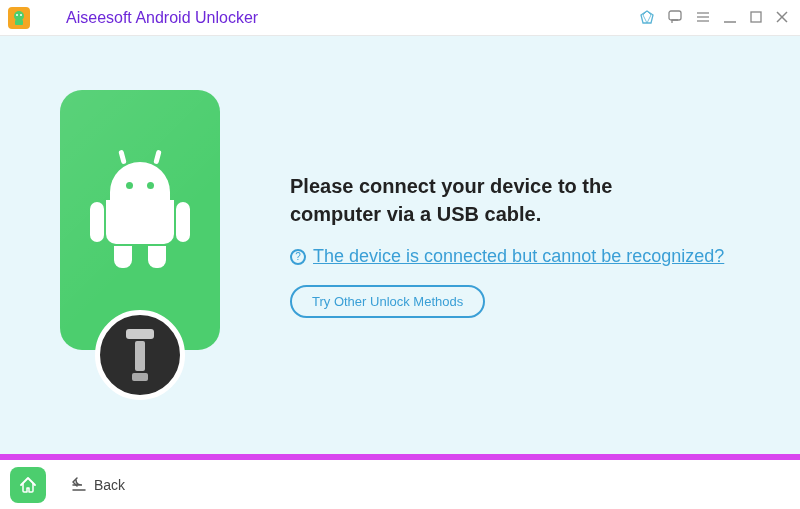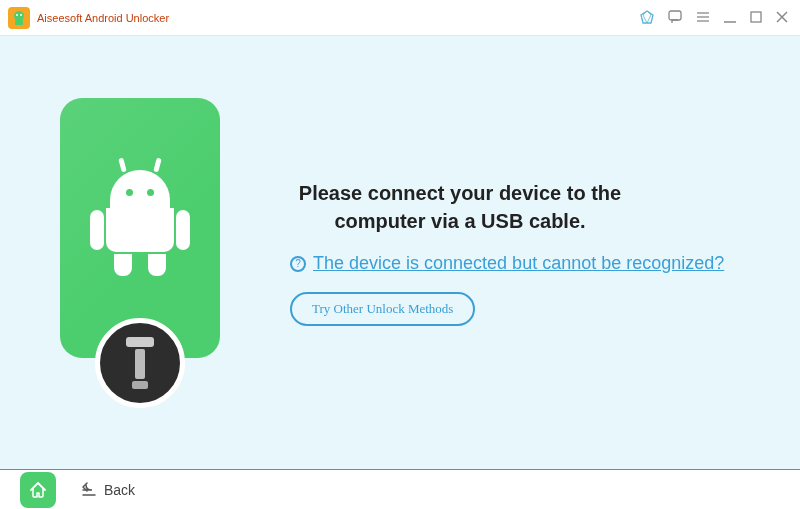--- a/index.html
+++ b/index.html
@@ -27,23 +27,24 @@
     .title-bar-left {
       display: flex;
       align-items: center;
       gap: 7px;
     }
     .app-icon {
       width: 22px;
       height: 22px;
     }
     .title-bar-title {
-      font-size: 11px;
-      color: #c2410c;
+      font-size: 16px;
+      color: #6d28d9;
       font-weight: 400;
+      margin-left: 29px;
     }
     .title-bar-controls {
       display: flex;
       align-items: center;
       gap: 10px;
     }
     .title-btn {
       background: none;
       border: none;
       cursor: pointer;
@@ -212,21 +213,20 @@
       display: flex;
       flex-direction: column;
       gap: 18px;
     }
     .main-heading {
       font-size: 20px;
       font-weight: 700;
       color: #222;
       line-height: 1.4;
       max-width: 340px;
-      text-align: center;
     }
     .help-link-row {
       display: flex;
       align-items: center;
       gap: 7px;
     }
     .help-icon {
       width: 16px;
       height: 16px;
       border: 2px solid #3a9fd6;
@@ -266,31 +266,30 @@
       display: inline-block;
       border: 2px solid #3a9fd6;
       border-radius: 20px;
       padding: 7px 20px;
       color: #3a9fd6;
       font-size: 13px;
       background: transparent;
       cursor: pointer;
       font-weight: 500;
       width: fit-content;
-      font-family: Liberation Serif, serif;
     }
 
     
     .footer {
-      height: 40px;
+      height: 55px;
       background: #fff;
-      border-top: 1px solid #d946ef;
-      display: flex;
-      align-items: center;
-      padding: 0 20px;
+      border-top: 6px solid #d946ef;
+      display: flex;
+      align-items: center;
+      padding: 0 10px;
       gap: 14px;
       flex-shrink: 0;
     }
     .home-btn {
       width: 36px;
       height: 36px;
       background: #4cce6e;
       border-radius: 8px;
       display: flex;
       align-items: center;

